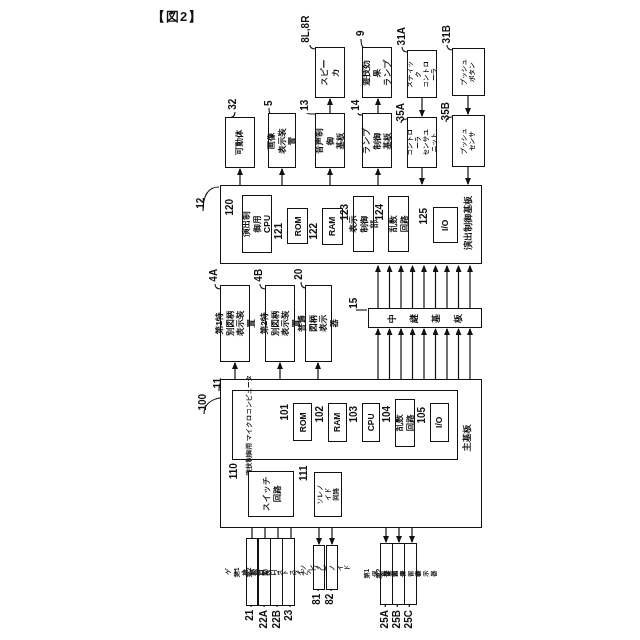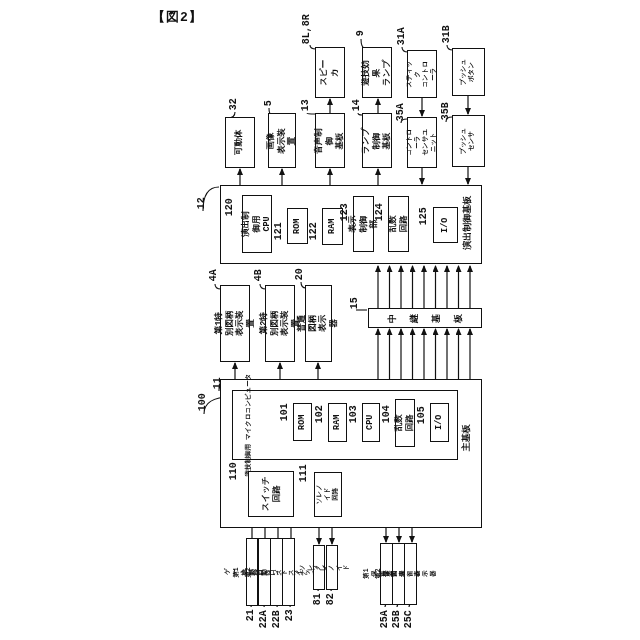--- a/index.html
+++ b/index.html
@@ -1,17 +1,17 @@
 <!DOCTYPE html>
 <html><head>
 <meta charset="utf-8">
 <style>
   html,body{margin:0;padding:0;background:#fff;}
   #page{position:relative;width:640px;height:640px;background:#ffffff;overflow:hidden;
-        font-family:Liberation Mono, monospace;color:#111;}
+        font-family:Liberation Sans, sans-serif;color:#111;}
   #title{position:absolute;left:152px;top:8px;font-size:13px;font-weight:bold;letter-spacing:1px;}
   .box{position:absolute;border:1.5px solid #111;background:#fff;display:flex;
        align-items:center;justify-content:center;box-sizing:border-box;}
   .board{border-width:1.8px;}
   .bar{border-width:1.2px;}
   .rot{display:inline-block;transform:rotate(-90deg);white-space:pre-line;text-align:center;
        font-size:8.5px;font-weight:bold;line-height:1.25;}
   .ref{position:absolute;display:flex;align-items:center;justify-content:center;}
   .ref .rot{font-size:10px;font-weight:bold;white-space:nowrap;}
   .bname{position:absolute;display:flex;align-items:center;justify-content:center;}

